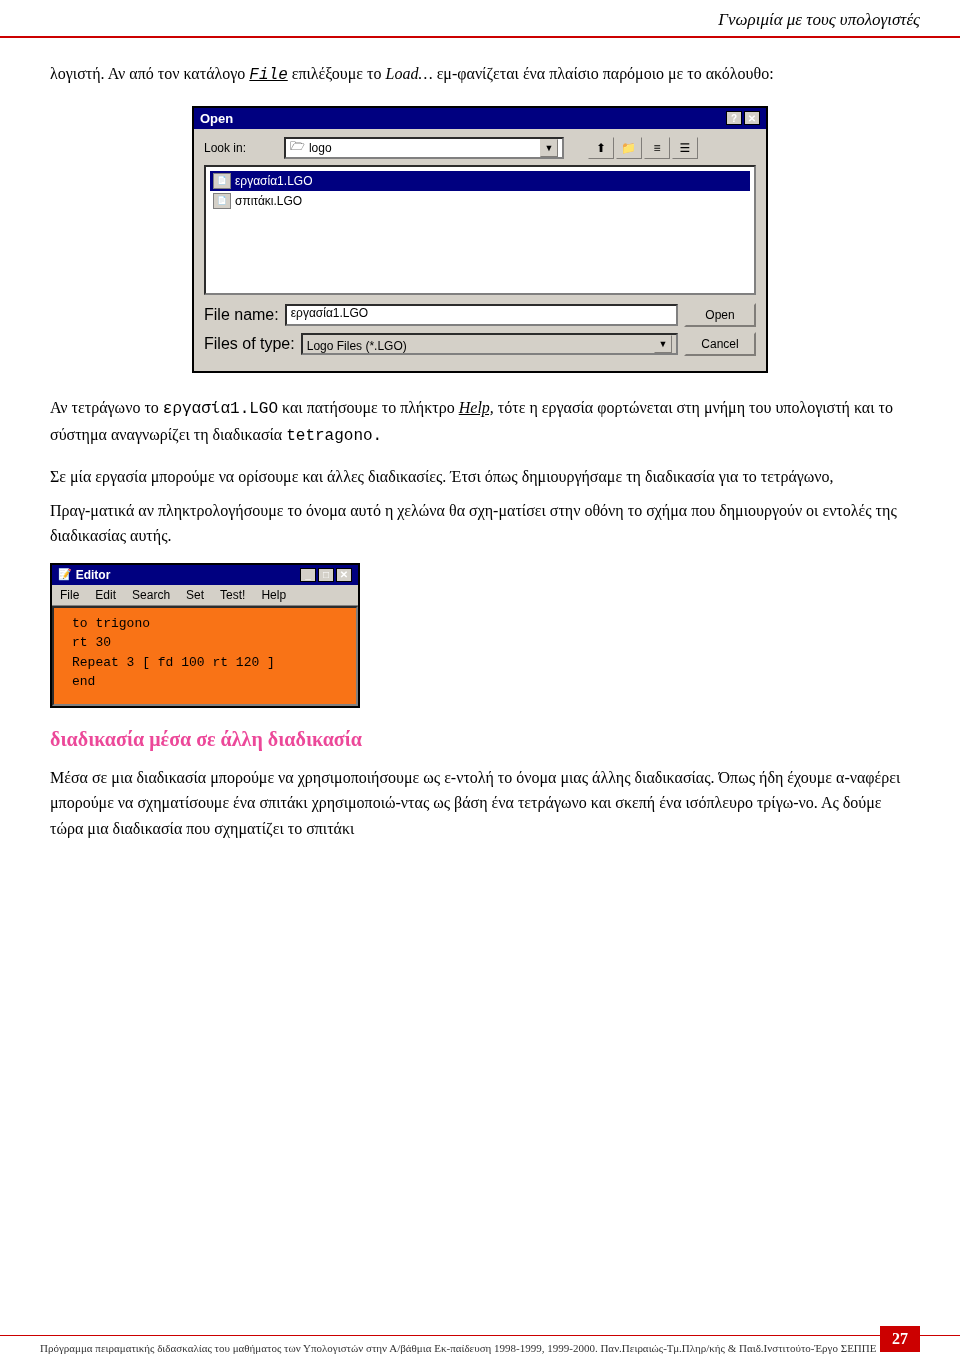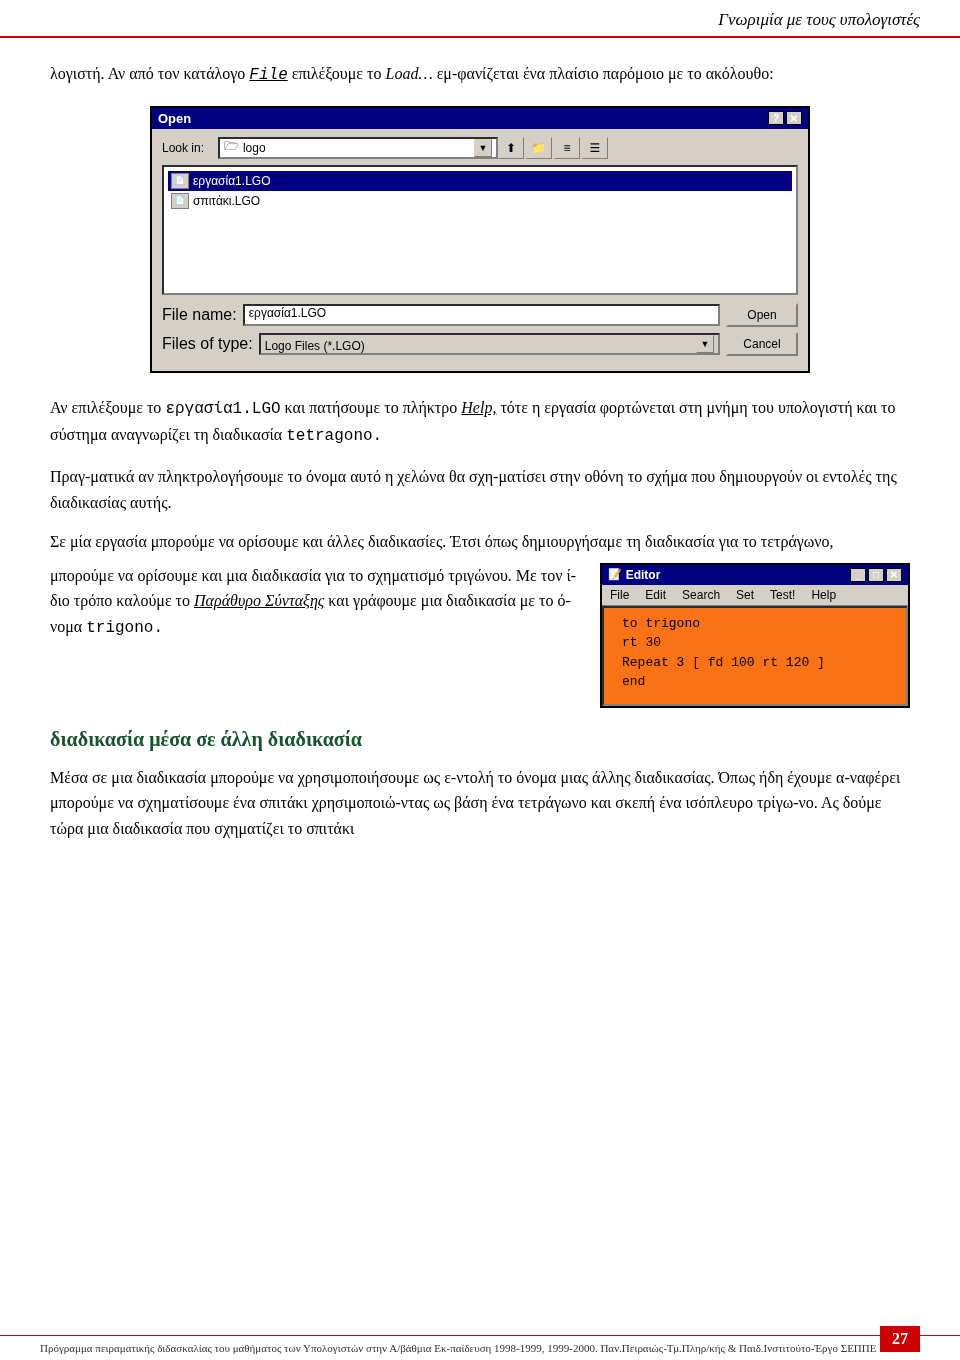--- a/index.html
+++ b/index.html
@@ -30,21 +30,21 @@
     
     .intro-text {
       font-size: 16px;
       line-height: 1.55;
       margin-bottom: 18px;
     }
 
     
     .dialog-wrapper {
       margin: 0 auto 22px auto;
-      width: 660px;
+      width: 576px;
     }
     .dialog-box {
       border: 2px solid #000;
       background: #d4d0c8;
       font-family: 'Arial', sans-serif;
       font-size: 13px;
     }
     .dialog-titlebar {
       background: #000080;
       color: #fff;
@@ -70,21 +70,21 @@
       justify-content: center;
       cursor: pointer;
     }
     .dialog-body {
       padding: 8px 10px 10px 10px;
     }
     .dialog-row {
       display: flex;
       align-items: center;
       margin-bottom: 6px;
-      gap: 0;
+      gap: 24px;
     }
     .dialog-label {
       font-size: 12px;
       min-width: 56px;
       white-space: nowrap;
     }
     .dialog-combo {
       background: #fff;
       border: 2px inset #808080;
       flex: 1;
@@ -307,21 +307,21 @@
       padding: 4px 12px;
       position: absolute;
       right: 40px;
       bottom: 8px;
     }
 
     
     .underline { text-decoration: underline; }
     .italic { font-style: italic; }
     .mono { font-family: 'Courier New', monospace; }
-    .blue-text { color: #14532d; }
+    .blue-text { color: #ec4899; }
   </style>
 </head>
 <body>
 
 <div class="page-header">
   <span>Γνωριμία με τους υπολογιστές</span>
 </div>
 
 <div class="main-content">
 
@@ -380,33 +380,28 @@
             <span>Logo Files (*.LGO)</span>
             <div class="field-combo-arrow">▼</div>
           </div>
           <div class="dialog-action-btn">Cancel</div>
         </div>
       </div>
     </div>
   </div>
 
   <p class="body-text">
-    <span>Αν επιλέξουμε το </span><span class="mono">εργασία1.LGO</span><span> και πατήσουμε το πλήκτρο </span><span class="italic underline">Help,</span><span> τότε η εργασία φορτώνεται στη μνήμη του υπολογιστή και το σύστημα αναγνωρίζει τη διαδικασία </span><span class="mono">tetragono.</span>
+    <span>Αν τετράγωνο το </span><span class="mono">εργασία1.LGO</span><span> και πατήσουμε το πλήκτρο </span><span class="italic underline">Help,</span><span> τότε η εργασία φορτώνεται στη μνήμη του υπολογιστή και το σύστημα αναγνωρίζει τη διαδικασία </span><span class="mono">tetragono.</span>
   </p>
 
+  <p class="body-text" style="margin-bottom:8px;">Σε μία εργασία μπορούμε να ορίσουμε και άλλες διαδικασίες. Έτσι όπως δημιουργήσαμε τη διαδικασία για το τετράγωνο,</p>
+
   <p class="body-text">Πραγ-ματικά αν πληκτρολογήσουμε το όνομα αυτό η χελώνα θα σχη-ματίσει στην οθόνη το σχήμα που δημιουργούν οι εντολές της διαδικασίας αυτής.</p>
 
-  <p class="body-text" style="margin-bottom:8px;">Σε μία εργασία μπορούμε να ορίσουμε και άλλες διαδικασίες. Έτσι όπως δημιουργήσαμε τη διαδικασία για το τετράγωνο,</p>
-
   <div class="two-col">
-    <div class="col-left">
-      <p>
-        <span>μπορούμε να ορίσουμε και μια διαδικασία για το σχηματισμό τριγώνου. Με τον ί-διο τρόπο καλούμε το </span><span class="italic underline">Παράθυρο Σύνταξης</span><span> και γράφουμε μια διαδικασία με το ό-νομα </span><span class="mono">trigono.</span>
-      </p>
-    </div>
     <div class="col-right">
 
       <div class="editor-window">
         <div class="editor-titlebar">
           <div style="display:flex;align-items:center;gap:4px;">
             <span style="font-size:11px;">📝</span>
             <span>Editor</span>
           </div>
           <div class="editor-titlebar-btns">
             <div class="titlebar-btn">_</div>

